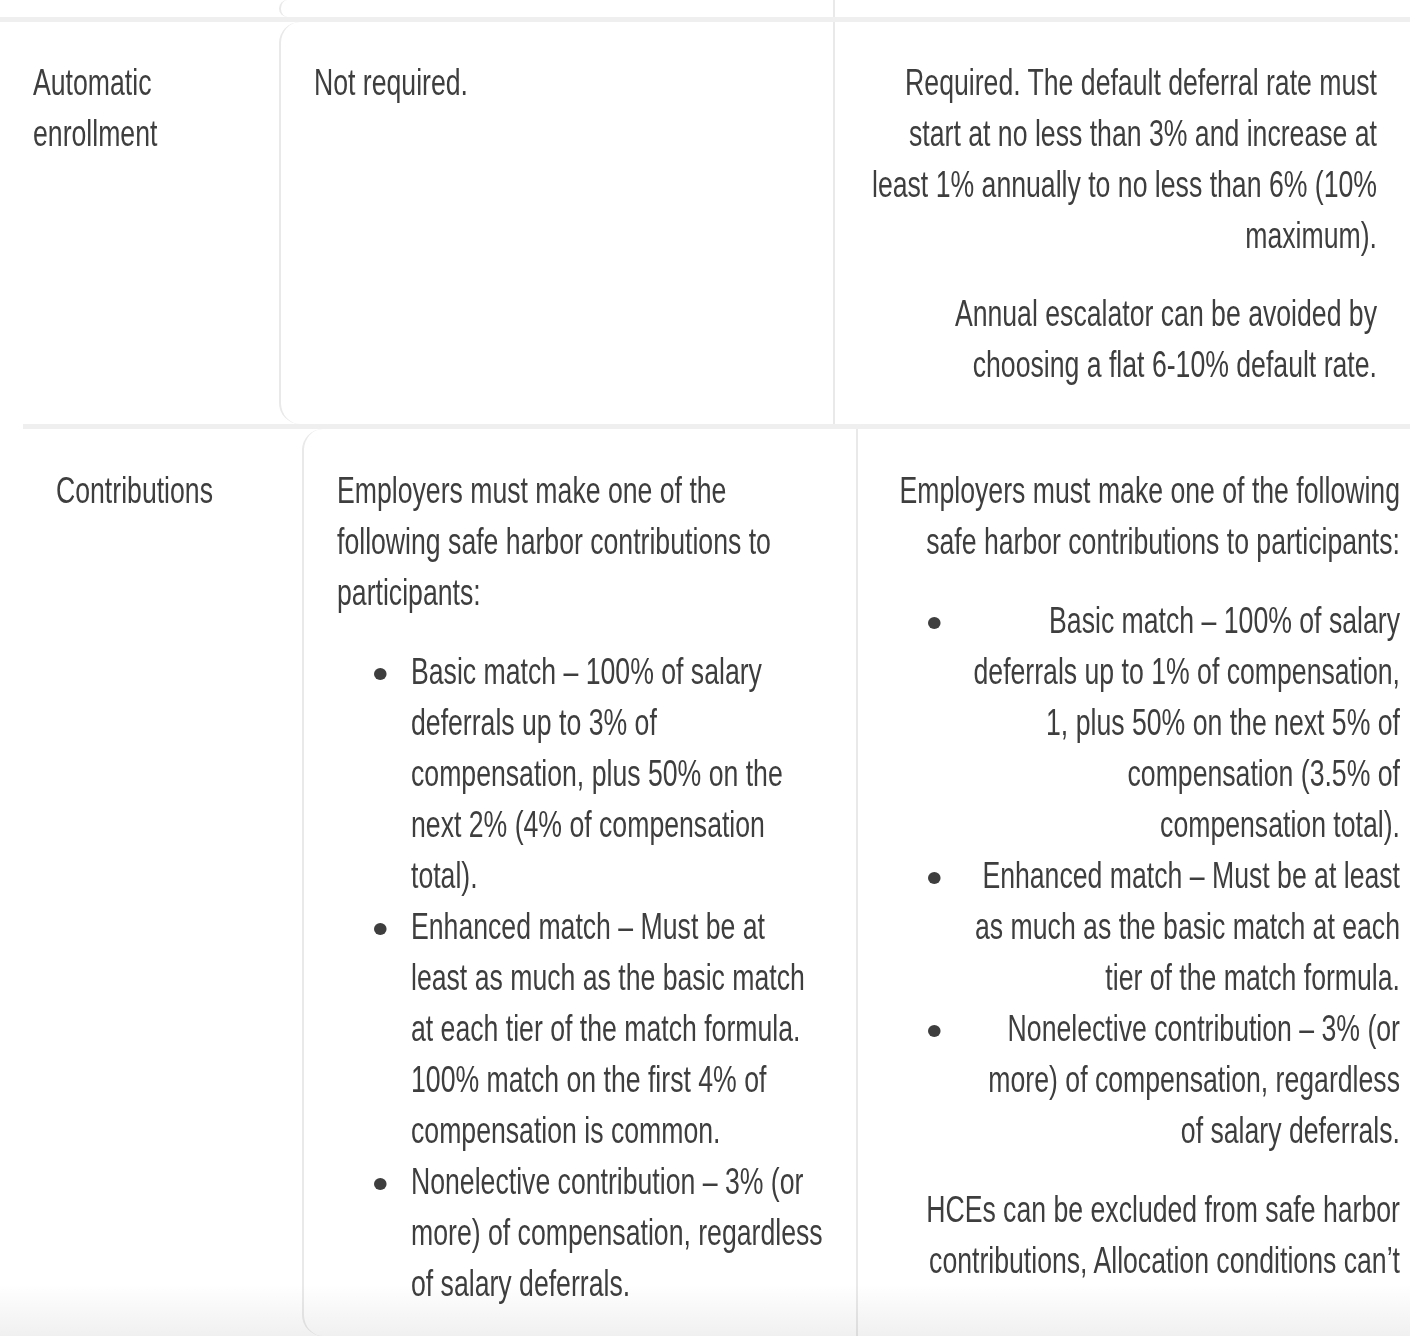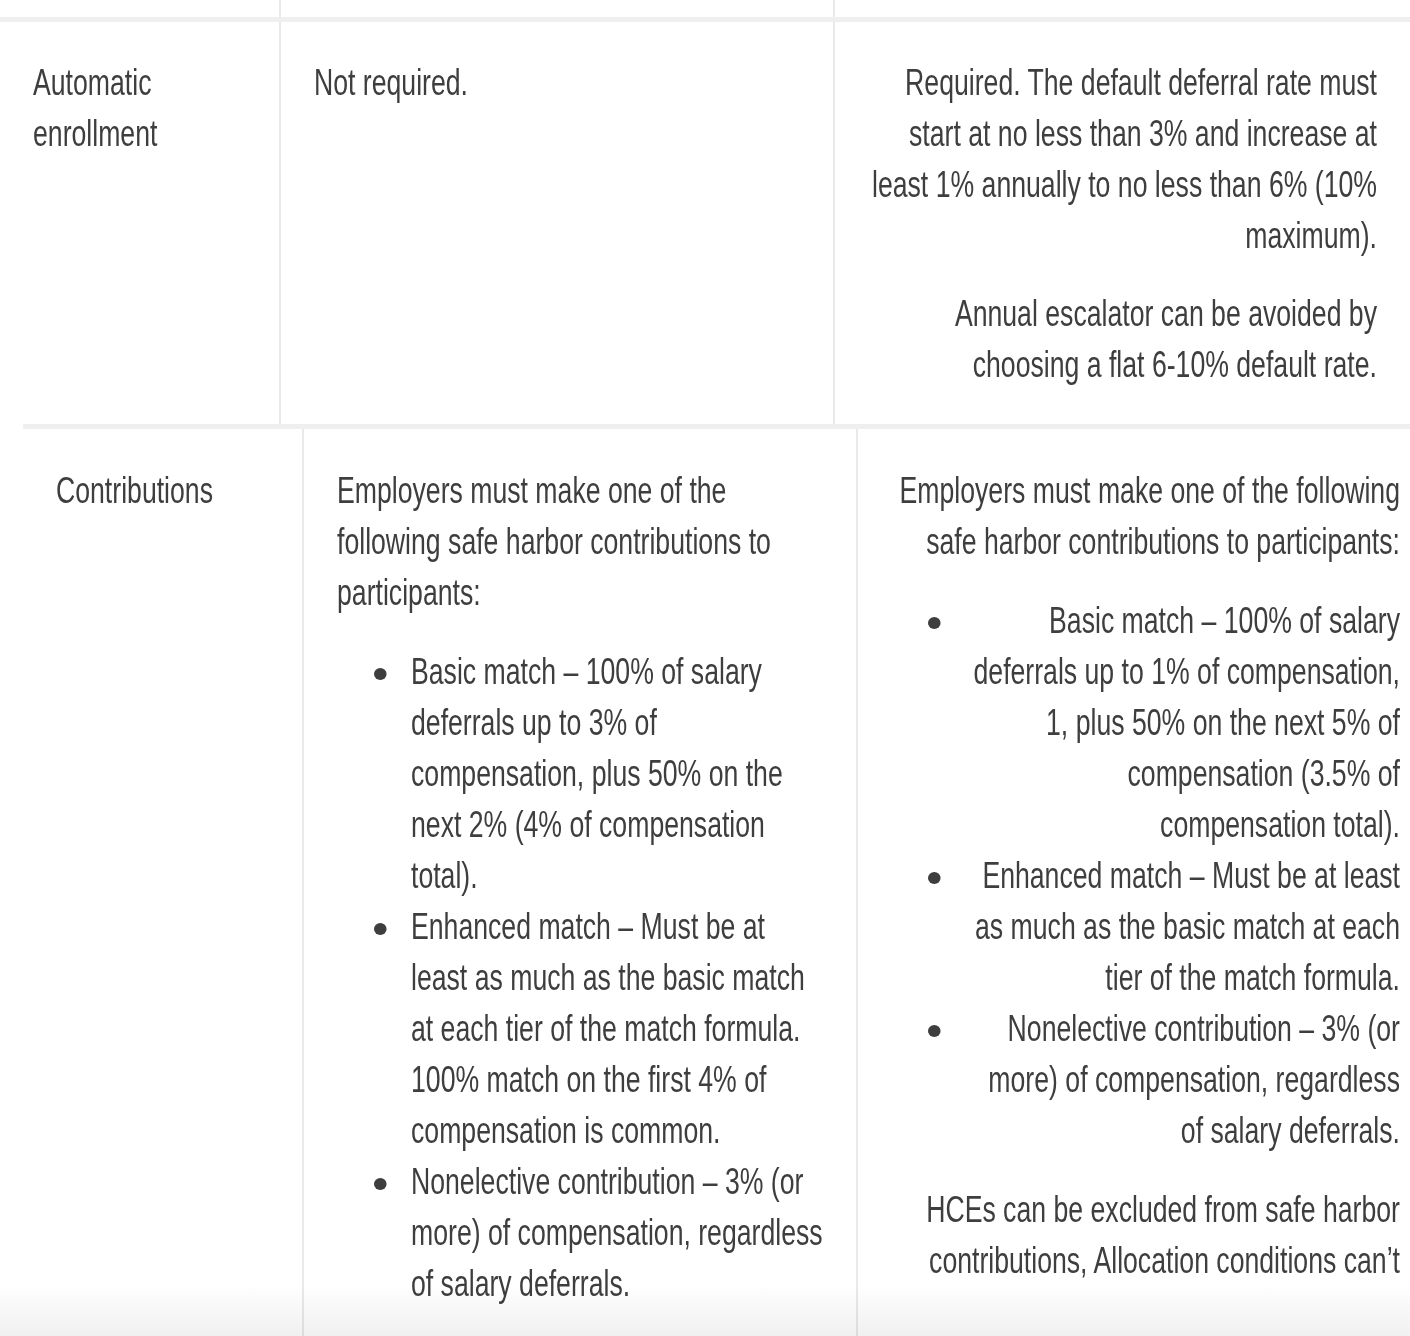--- a/index.html
+++ b/index.html
@@ -26,21 +26,21 @@
   }
   .trow.bordered { border-top: 5px solid #efefef; }
   .row-partial { height: 17px; }
   .row-1 { height: 407px; }
   .row-2 { height: 912px; margin-left: 23px; }
   .cell {
     box-sizing: border-box;
     overflow: hidden;
   }
   .col-feature { width: 279px; border-radius: 13px; }
-  .col-plan-a  { width: 554px; border-left: 2px solid #e9e9e9; }
+  .col-plan-a  { width: 554px; border-left: 2px solid #e9e9e9; border-radius: 21px; }
   .col-plan-b  { width: 577px; border-left: 2px solid #e9e9e9; text-align: right; }
   .row-1 .cell { padding: 35px 33px 0 33px; }
   .row-2 .cell { padding: 36px 33px 0 33px; }
   
   .cin {
     width: 135.135%;
     transform: scaleX(0.74);
     transform-origin: 0 0;
   }
   .cin p { margin: 0 0 27px 0; }

